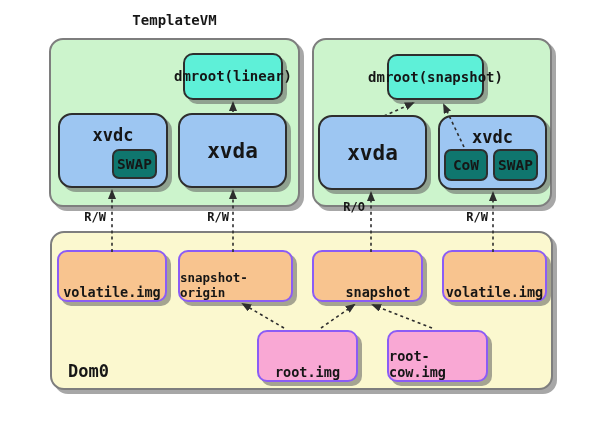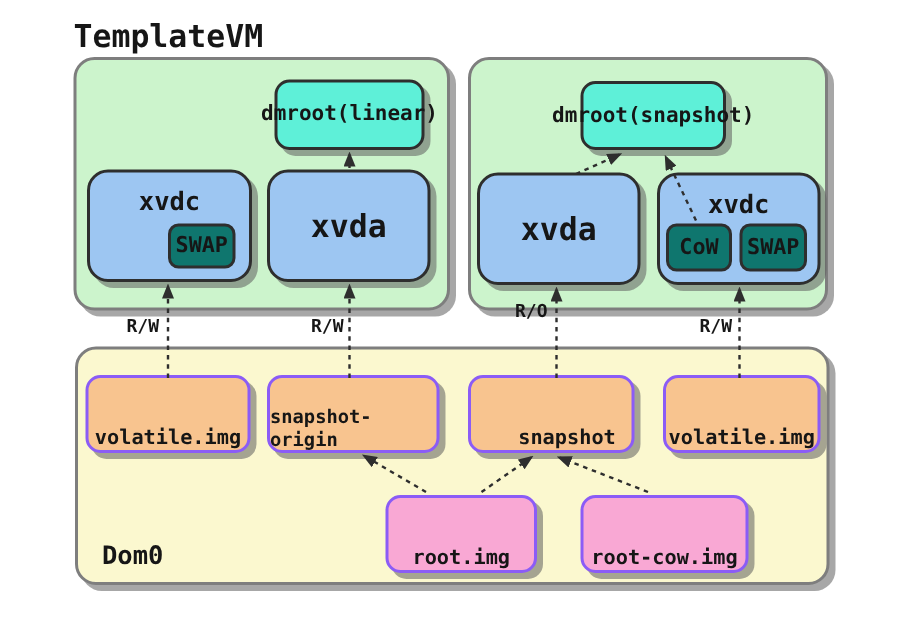--- a/index.html
+++ b/index.html
@@ -14,21 +14,21 @@
   .dom0box { background:#fbf8cf; border:2px solid #7e7e7e; border-radius:14px; }
   .dev { background:#9dc6f2; border:2px solid #2e2e2e; border-radius:14px; }
   .cyan { background:#5ef0d8; border:2px solid #2e2e2e; border-radius:10px;
           display:flex; flex-direction:row; align-items:center; justify-content:center;
           font-size:14px; line-height:17px; }
   .pale { background:#0f766e; border:2px solid #2e2e2e; border-radius:7px;
           display:flex; align-items:center; justify-content:center; font-size:14.5px; }
   .file { background:#f8c48f; border:2px solid #8b5cf6; border-radius:10px;
           display:flex; align-items:flex-end; justify-content:center; font-size:13.5px; }
   .gold { background:#f9a8d4; }
-  .vmtitle { font-size:21px; }
+  .vmtitle { font-size:14px; text-align:center; }
   .devlabel-top { text-align:center; padding-top:10px; font-size:17px; }
   .devlabel-center { display:flex; align-items:center; justify-content:center; font-size:21px; }
   .rw { font-size:12px; width:40px; text-align:right; line-height:13px; }
   .dom0label { font-size:17px; }
   #arrows { position:absolute; left:0; top:0; pointer-events:none; z-index:10; }
 </style>
 </head>
 <body>
 
 <div id="page">
@@ -90,21 +90,21 @@
   </div>
   <div class="abs file shadow" style="left:312px;top:250px;width:111px;height:52px;padding-left:21px;">
     <span>snapshot</span>
   </div>
   <div class="abs file shadow" style="left:442px;top:250px;width:105px;height:52px;">
     <span>volatile.img</span>
   </div>
   <div class="abs file gold shadow" style="left:257px;top:330px;width:101px;height:52px;">
     <span>root.img</span>
   </div>
-  <div class="abs file gold shadow" style="left:387px;top:330px;width:112px;height:52px;">
+  <div class="abs file gold shadow" style="left:387px;top:330px;width:101px;height:52px;">
     <span>root-cow.img</span>
   </div>
 
   <svg id="arrows" width="600" height="425" viewBox="0 0 600 425">
     <defs>
       <marker id="ah" viewBox="0 0 10 8" refX="8" refY="4" markerWidth="10" markerHeight="8" markerUnits="userSpaceOnUse" orient="auto">
         <path d="M0,0 L10,4 L0,8 Z" fill="#2e2e2e"></path>
       </marker>
     </defs>
     <g stroke="#2e2e2e" stroke-width="1.6" fill="none" stroke-dasharray="3,3.2">

